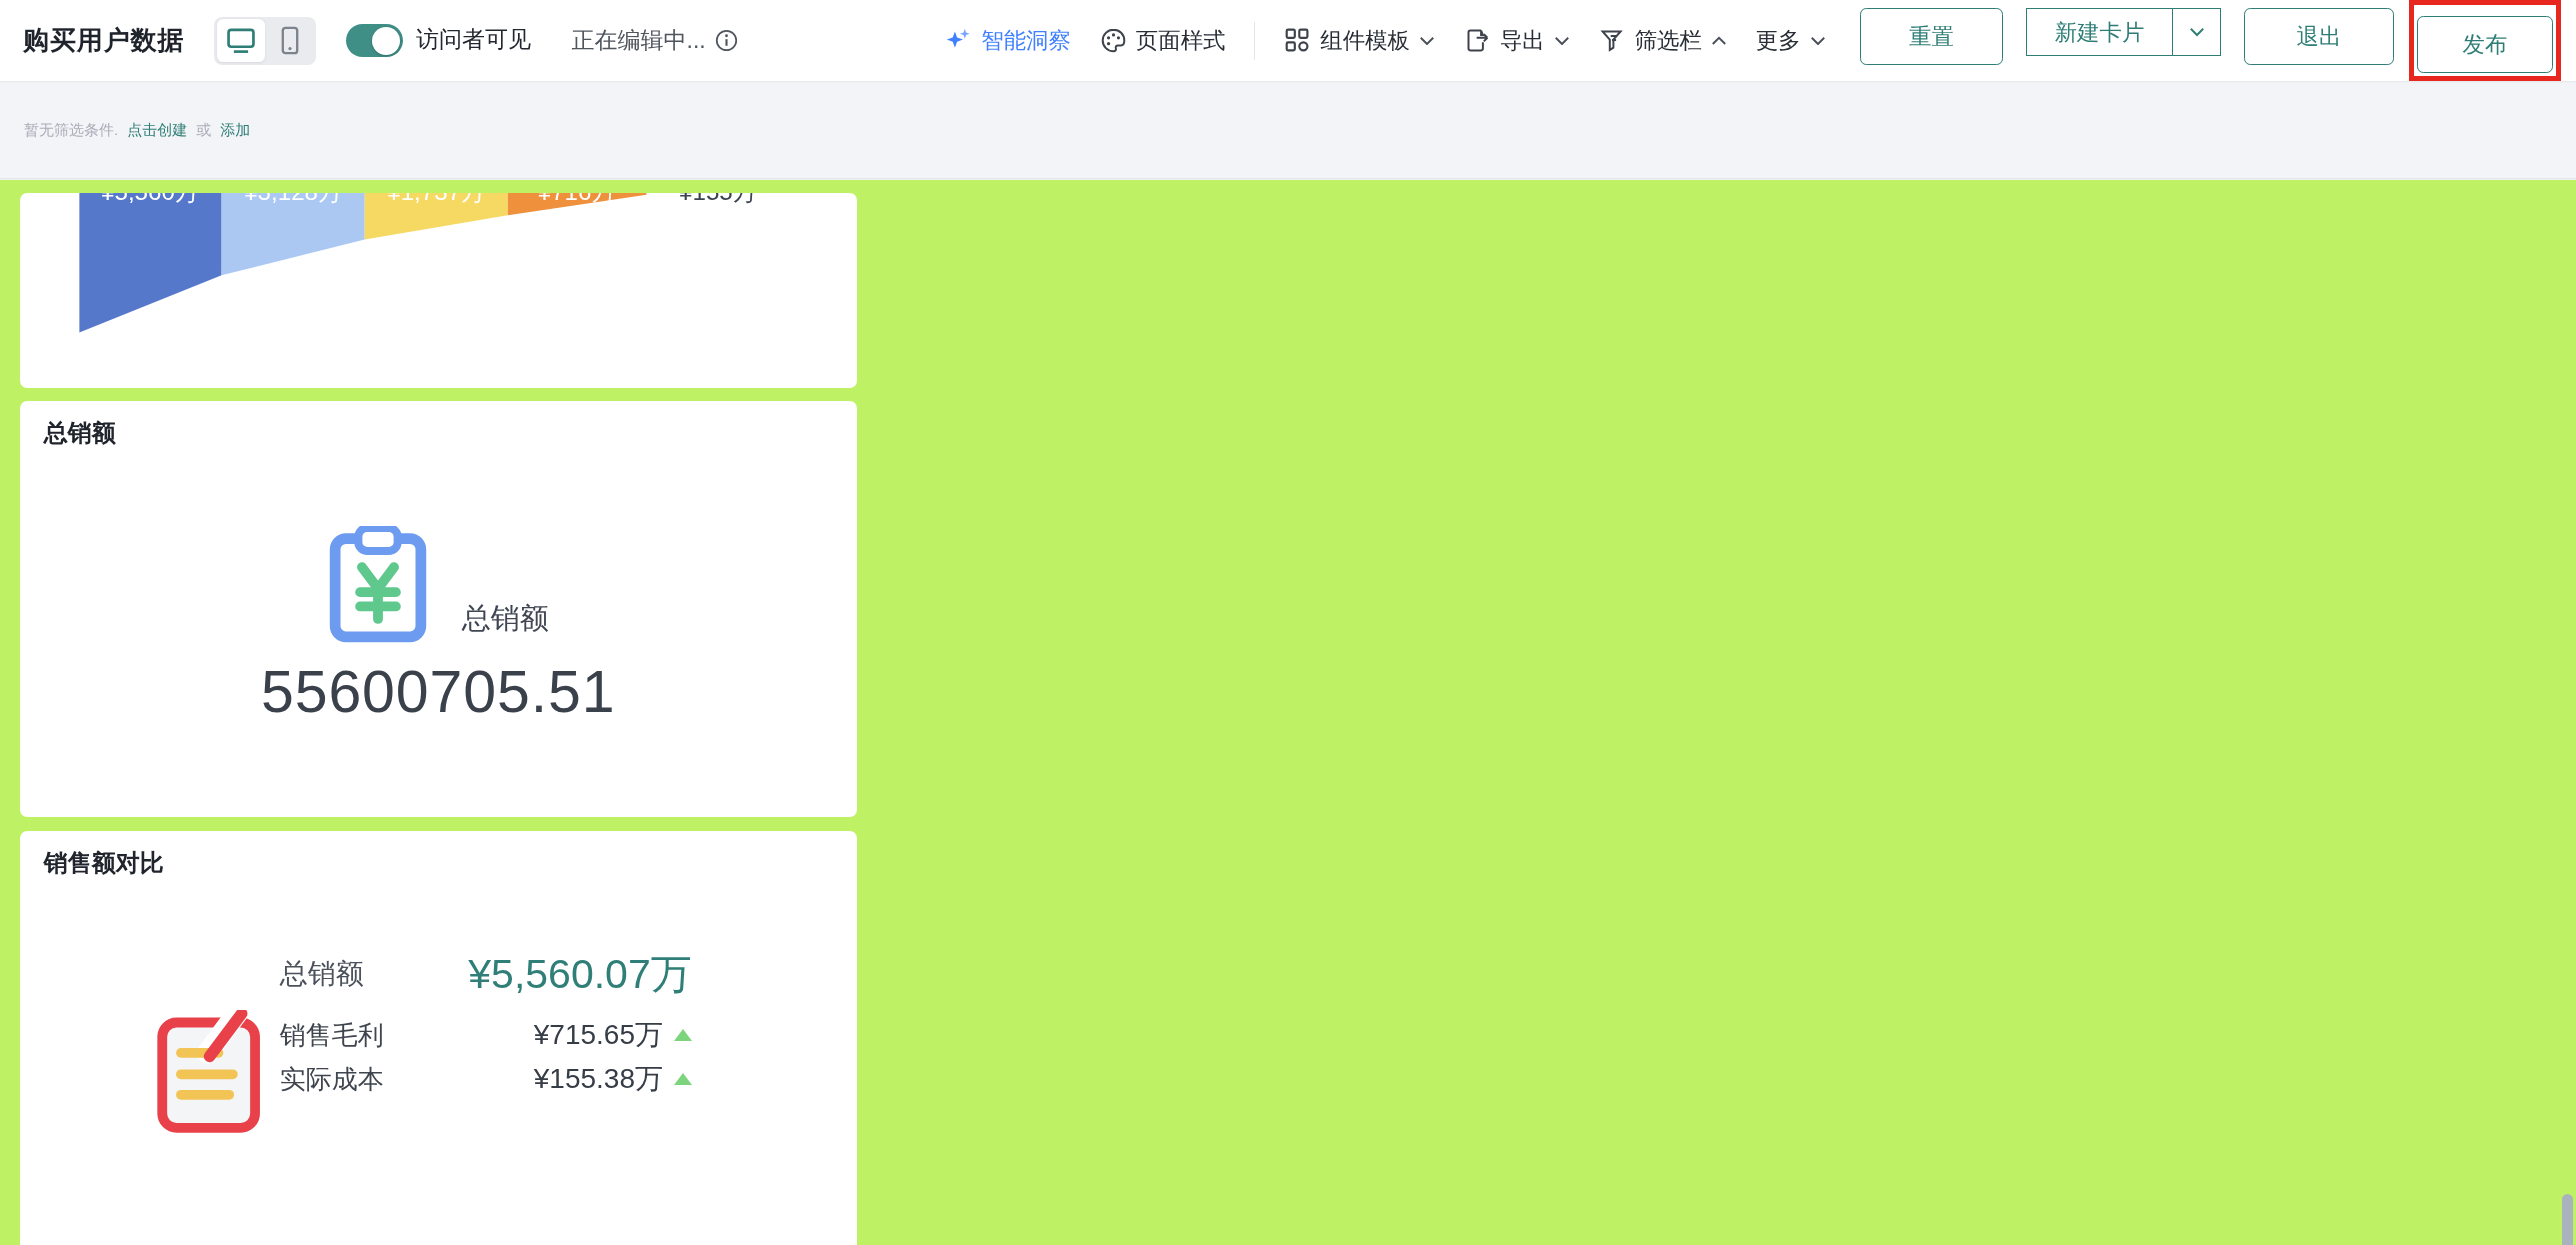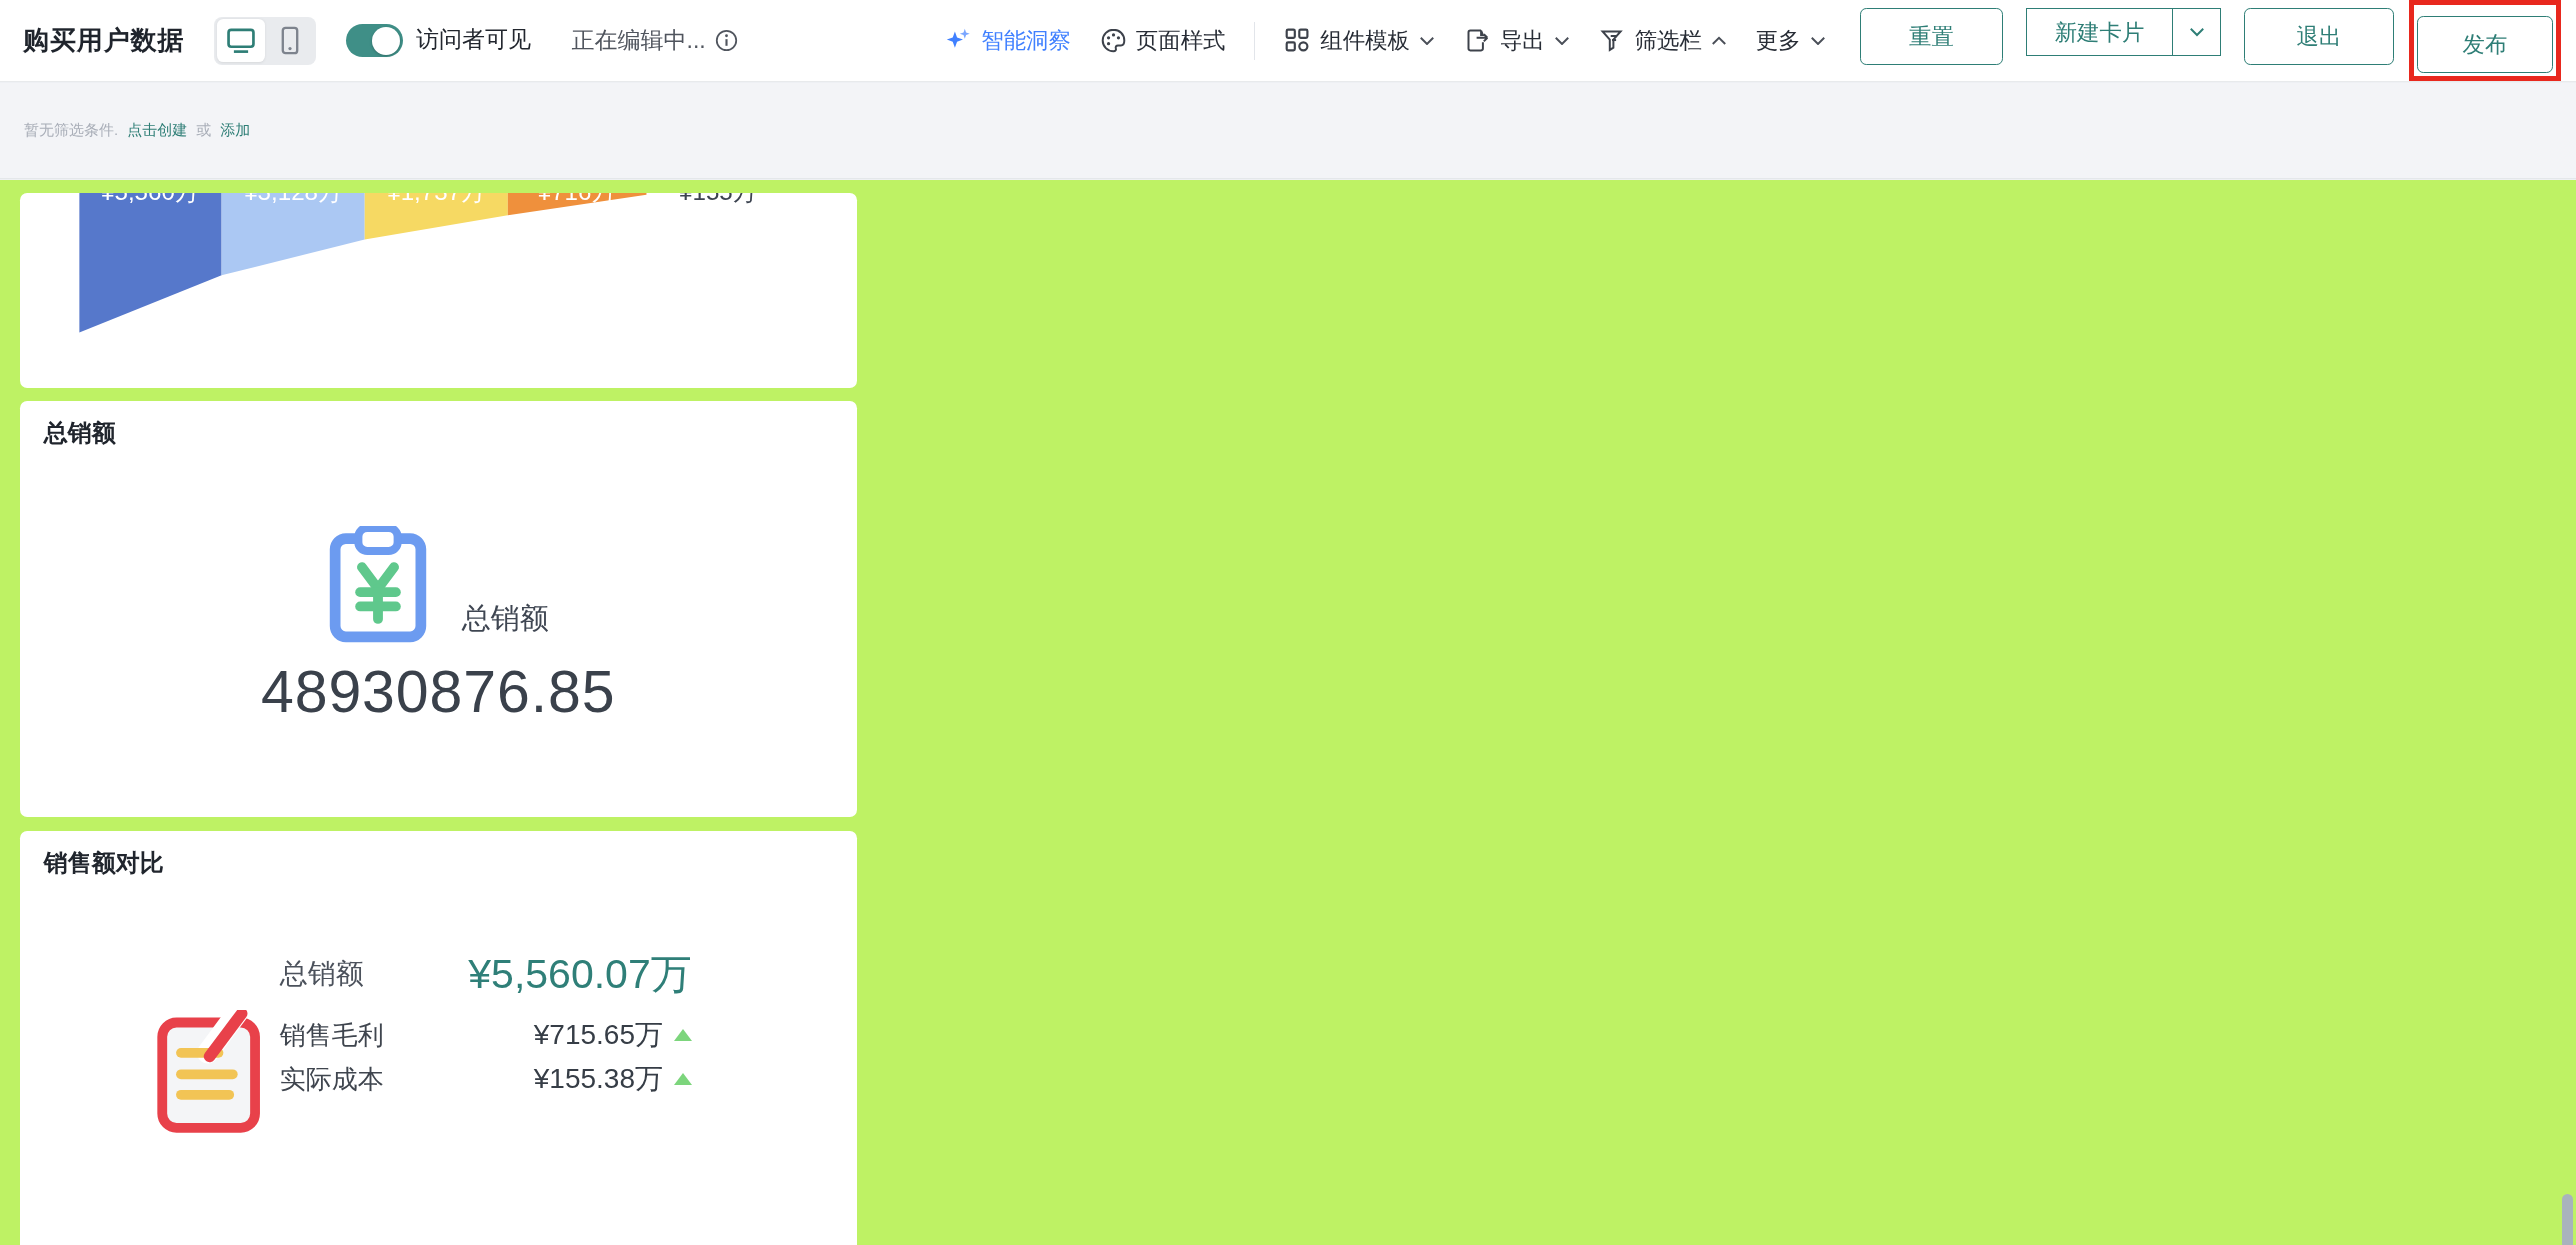--- a/index.html
+++ b/index.html
@@ -307,21 +307,21 @@
               <line x1="38" y1="46" x2="56" y2="70"></line>
               <line x1="74" y1="46" x2="56" y2="70"></line>
               <line x1="56" y1="70" x2="56" y2="104"></line>
               <line x1="36" y1="74" x2="76" y2="74"></line>
               <line x1="36" y1="90" x2="76" y2="90"></line>
             </g>
           </svg>
         </span>
         <span class="total-label">总销额</span>
       </div>
-      <div class="total-value">48930876.85</div>
+      <div class="total-value">55600705.51</div>
     </div>
   </div>
 
   <div class="card card-compare">
     <div class="card-title">销售额对比</div>
 
     <span class="icon compare-icon">
       <svg width="116" height="125" viewBox="0 0 130 140" fill="none">
         <rect x="7" y="14" width="104" height="118" rx="16" fill="#f4f5f7" stroke="#e8414a" stroke-width="11"></rect>
         <line x1="92" y1="2" x2="58" y2="48" stroke="#ffffff" stroke-width="24" stroke-linecap="round"></line>

